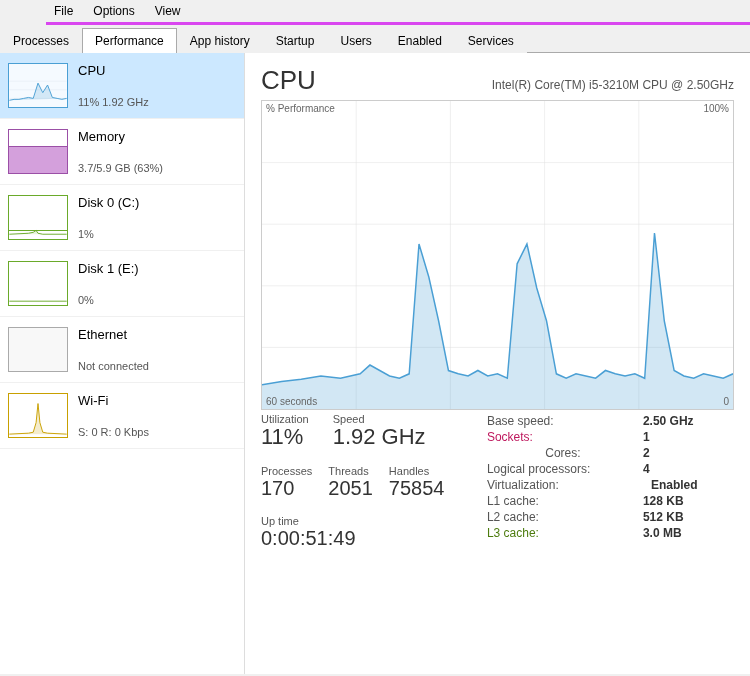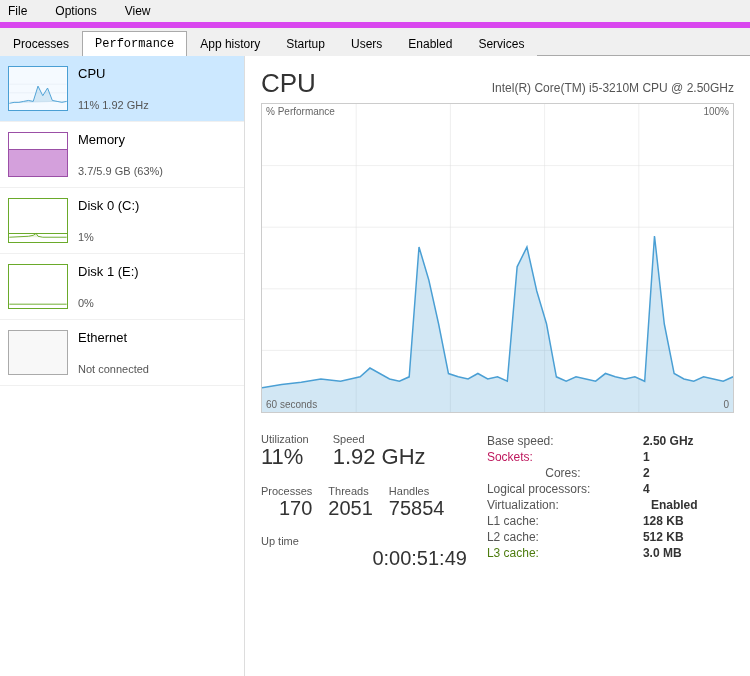--- a/index.html
+++ b/index.html
@@ -11,22 +11,23 @@
       height: 676px;
       overflow: hidden;
       color: #000;
     }
 
     
     .menu-bar {
       display: flex;
       background: #f0f0f0;
       padding: 2px 4px;
-      border-bottom: 6px solid #d946ef;
-      gap: 20px;
+      border-bottom: 3px solid #d946ef;
+      gap: 12px;
+      margin-left: 46px;
     }
     .menu-item {
       font-size: 12px;
       cursor: pointer;
       padding: 2px 4px;
     }
 
     
     .tab-bar {
       display: flex;
@@ -43,21 +44,20 @@
       border-bottom: none;
       background: #f0f0f0;
       position: relative;
       top: 1px;
     }
     .tab.active {
       background: #fff;
       border-color: #aaa;
       border-bottom-color: #fff;
       font-weight: 400;
-      font-family: Liberation Mono, monospace;
     }
 
     
     .main-content {
       display: flex;
       height: calc(676px - 55px);
       background: #fff;
     }
 
     
@@ -181,21 +181,21 @@
       position: absolute;
       bottom: 2px;
       right: 4px;
       font-size: 10px;
       color: #666;
     }
 
     
     .stats-area {
       display: flex;
-      margin-top: 20px;
+      margin-top: 3px;
       gap: 0;
     }
     .stats-left {
       flex: 1;
     }
     .stats-right {
       flex: 1.2;
       padding-left: 20px;
     }
     .stat-group {
@@ -209,21 +209,20 @@
       font-size: 22px;
       font-weight: 300;
       color: #333;
       line-height: 1.1;
     }
     .stat-value-medium {
       font-size: 20px;
       font-weight: 300;
       color: #333;
       line-height: 1.1;
-      text-align: right;
     }
     .stats-grid-label { color: #555; }
     .stats-grid-value { font-weight: 600; color: #333; }
 
     
     .grid-line { stroke: #e0e0e0; stroke-width: 0.5; }
   </style>
 </head>
 <body>
 
@@ -300,20 +299,32 @@
 
     <div class="sidebar-item">
       <div class="sidebar-thumb thumb-ethernet">
       </div>
       <div class="sidebar-info">
         <div class="sidebar-title">Ethernet</div>
         <div class="sidebar-subtitle">Not connected</div>
       </div>
     </div>
 
+    <div class="sidebar-item">
+      <div class="sidebar-thumb thumb-wifi">
+        <svg viewBox="0 0 60 45" style="width:100%;height:100%;" xmlns="http://www.w3.org/2000/svg">
+
+          <polyline points="0,42 20,41 25,40 28,30 30,10 32,30 35,40 40,41 60,42" fill="rgba(200,160,0,0.2)" stroke="#c8a000" stroke-width="1"></polyline>
+        </svg>
+      </div>
+      <div class="sidebar-info">
+        <div class="sidebar-title">Wi-Fi</div>
+        <div class="sidebar-subtitle">S: 0  R: 0 Kbps</div>
+      </div>
+    </div>
 
   </div>
 
   <div class="right-panel">
 
     <div class="cpu-header">
       <span class="cpu-title">CPU</span>
       <span class="cpu-model">Intel(R) Core(TM) i5-3210M CPU @ 2.50GHz</span>
     </div>
 

